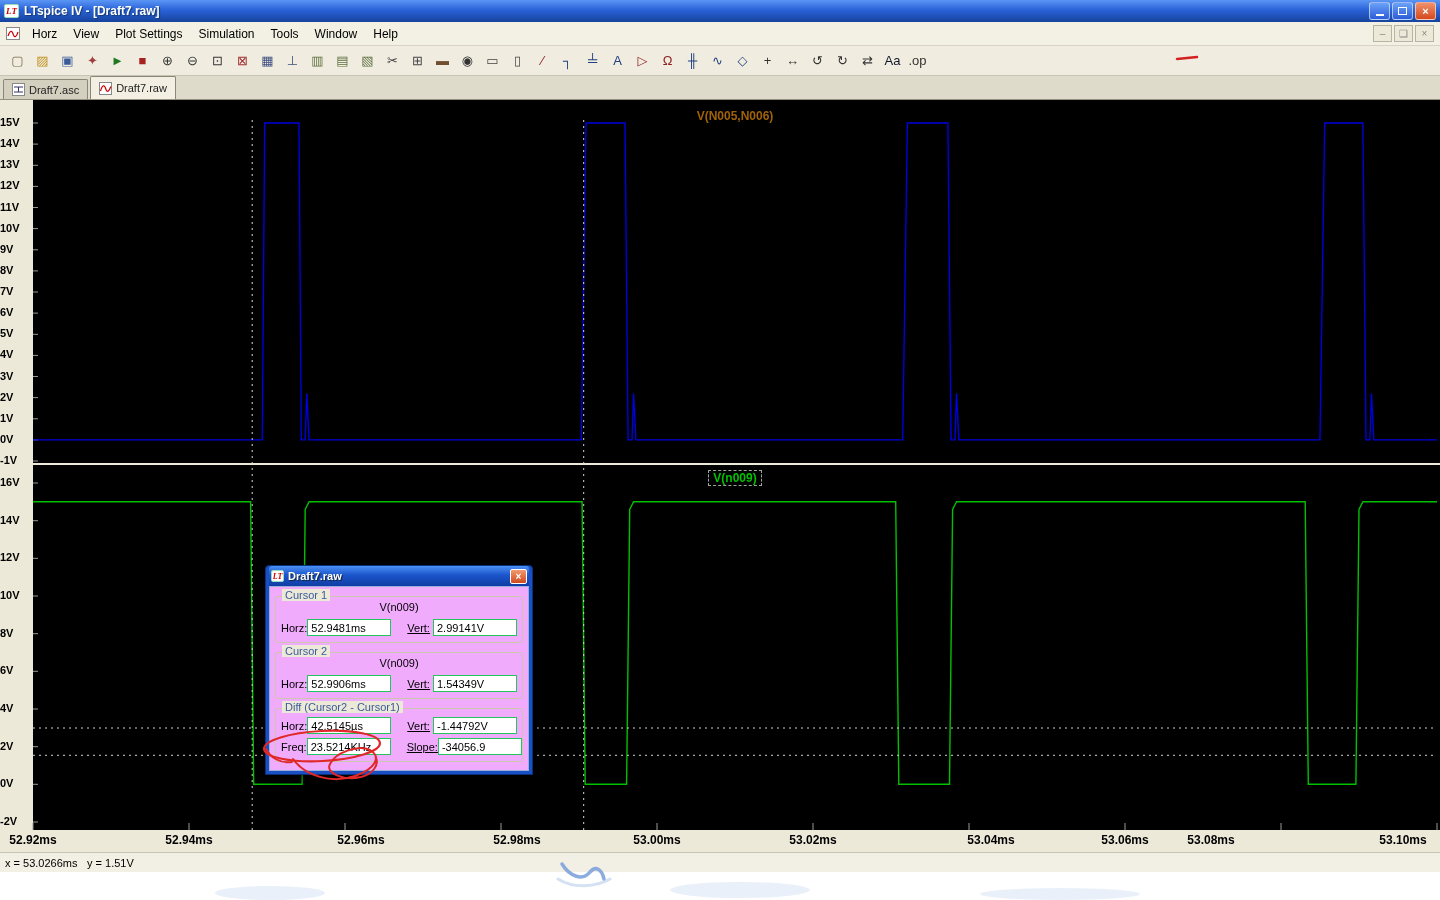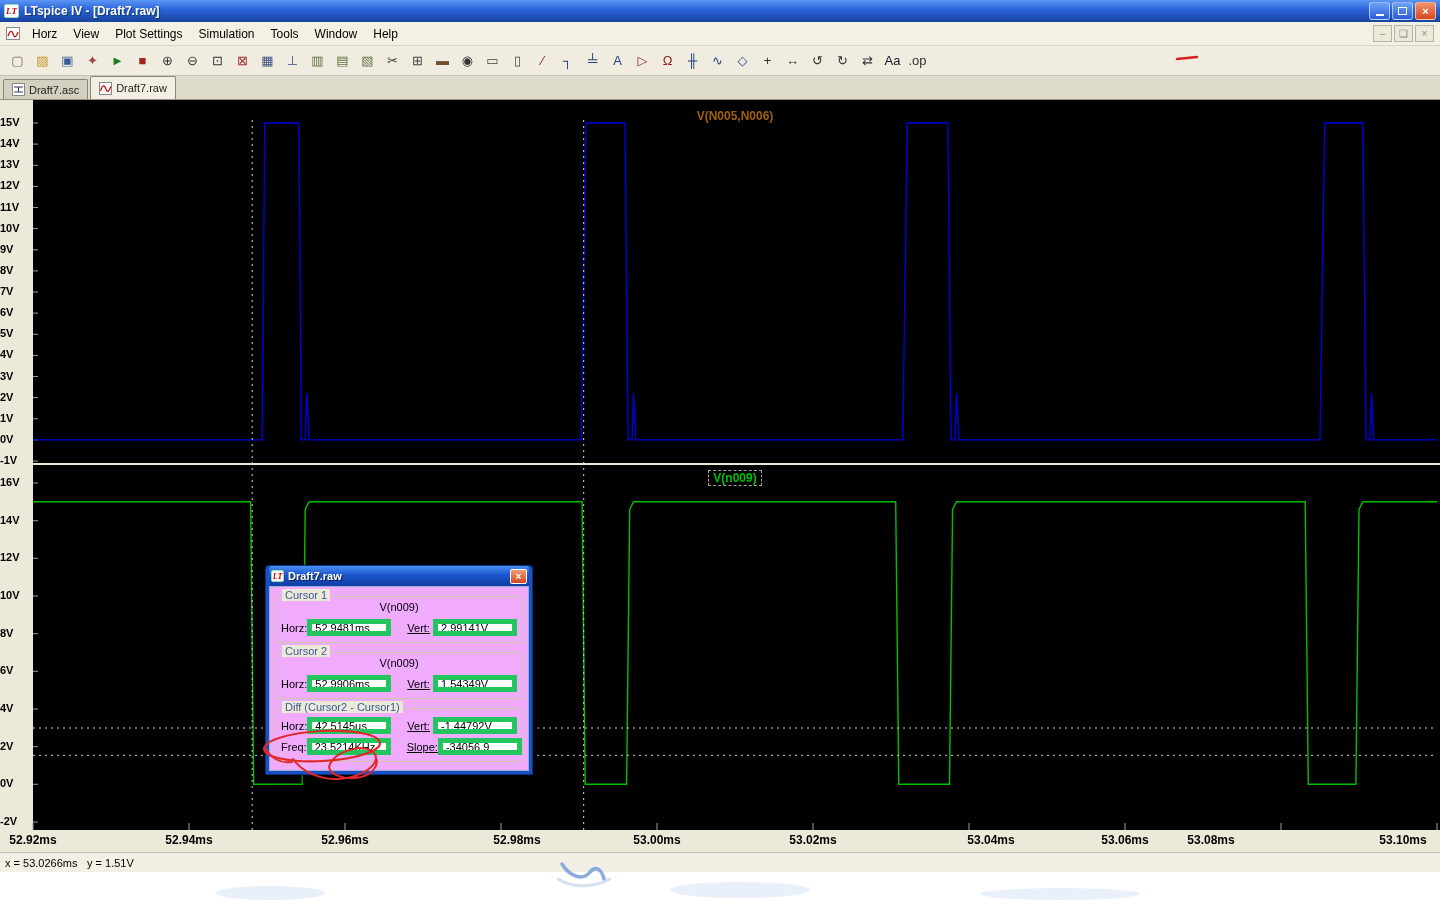--- a/index.html
+++ b/index.html
@@ -45,21 +45,21 @@
   .xp-titlebar .lt-logo{width:13px;height:12px;font-size:8px;}
   .xp-title{flex:1;margin-left:4px;text-shadow:1px 1px 1px #123;}
   .xp-close{width:17px;height:15px;background:linear-gradient(180deg,#f09a70,#d1491e);border:1px solid #fff;border-radius:2px;color:#fff;font-size:10px;font-weight:700;display:flex;align-items:center;justify-content:center;}
   .xp-body{background:#f0abfc;border:1px solid #98b0d8;padding-bottom:6px;}
   .grp{position:relative;margin:9px 5px 2px;border:1px solid #cbc7ad;border-radius:3px;padding:4px 5px 6px;}
   .grp-label{position:absolute;top:-8px;left:6px;background:#ece9d8;padding:0 3px;font-size:11px;color:#3a5a9a;}
   .sig{text-align:center;font-size:11px;height:14px;color:#000;}
   .frow{display:flex;align-items:center;margin-top:4px;font-size:11px;color:#000;}
   .flab{width:30px;}
   .flab2{width:34px;margin-left:16px;text-decoration:underline;}
-  .fin{width:84px;height:17px;border:5px solid #22c55e;font-family:"Liberation Sans",sans-serif;font-size:11px;padding:0 3px;background:#fff;color:#000;}
+  .fin{width:84px;height:17px;border:1px solid #22c55e;font-family:"Liberation Sans",sans-serif;font-size:11px;padding:0 3px;background:#fff;color:#000;}
 
   
   #statusbar{position:absolute;left:0;top:852px;width:1440px;height:20px;background:#f2efe4;border-top:1px solid #c8c4b4;display:flex;align-items:center;font-size:11px;color:#000;padding-left:5px;}
   #statusbar .sb-x{width:82px;}
   #bottom-strip{position:absolute;left:0;top:872px;width:1440px;height:28px;background:#ffffff;}
   #annotations{position:absolute;left:0;top:0;z-index:60;pointer-events:none;}
 </style>
 </head>
 <body>
 
@@ -233,21 +233,21 @@
     </div>
   <div class="pane-title" style="top:6px">
     <span class="tlabel" id="title1" style="color: #a16207;">V(N005,N006)</span>
   </div>
   <div class="pane-title" style="top:368px">
     <span class="tlabel selected" id="title2" style="color: rgb(0, 192, 0);">V(n009)</span>
   </div>
   <div id="xlabels">
       <div class="xtick" style="left: -2px;">52.92ms</div>
       <div class="xtick" style="left: 154px;">52.94ms</div>
-      <div class="xtick" style="left: 310px;">52.96ms</div>
+      <div class="xtick" style="left: 326px;">52.96ms</div>
       <div class="xtick" style="left: 482px;">52.98ms</div>
       <div class="xtick" style="left: 622px;">53.00ms</div>
       <div class="xtick" style="left: 778px;">53.02ms</div>
       <div class="xtick" style="left: 956px;">53.04ms</div>
       <div class="xtick" style="left: 1090px;">53.06ms</div>
       <div class="xtick" style="left: 1176px;">53.08ms</div>
       <div class="xtick" style="left: 1368px;">53.10ms</div>
     </div>
 </div>
 

